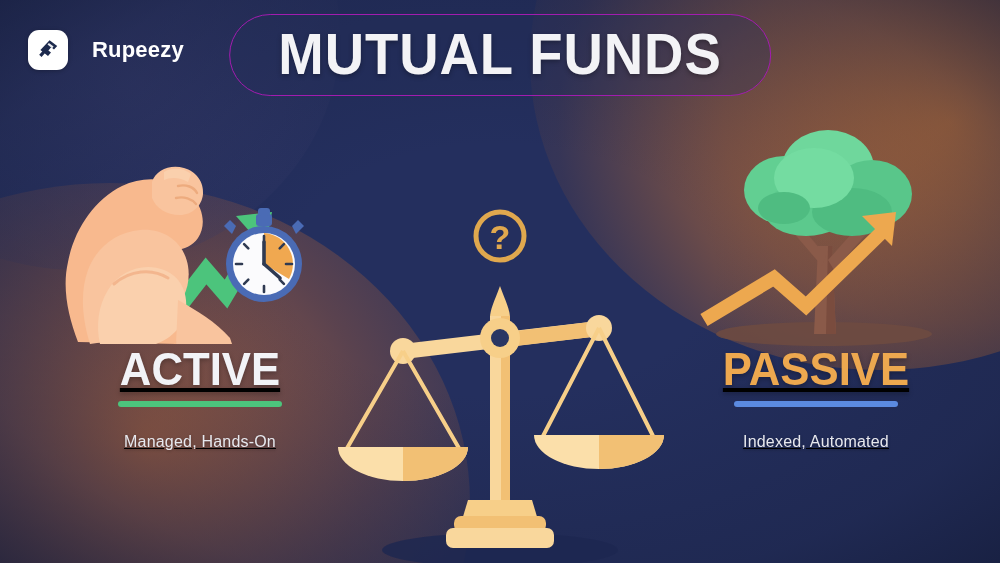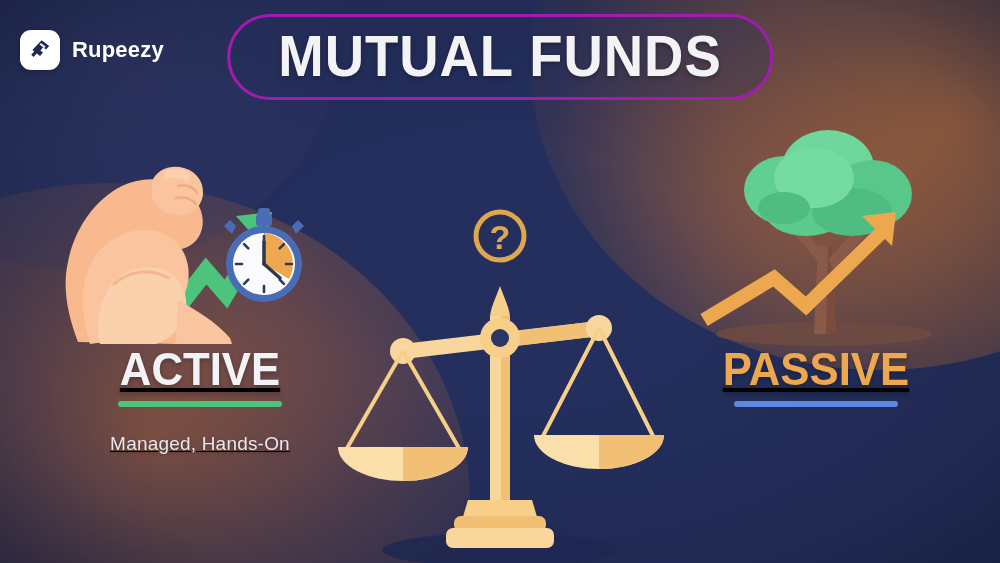--- a/index.html
+++ b/index.html
@@ -29,37 +29,37 @@
     background:radial-gradient(ellipse at 60% 60%, rgba(70,70,120,.40) 0%, rgba(45,52,95,.18) 55%, rgba(36,47,94,0) 80%);
   }
   .vignette {
     position:absolute; inset:0;
     background:radial-gradient(ellipse at 50% 48%, rgba(40,52,100,0) 30%, rgba(26,34,68,.45) 78%, rgba(20,27,56,.70) 100%);
     pointer-events:none;
   }
 
   
   .brand {
-    position:absolute; left:20px; top:30px;
-    display:flex; align-items:center; gap:12px; z-index:8;
+    position:absolute; left:28px; top:30px;
+    display:flex; align-items:center; gap:24px; z-index:8;
   }
   .brand-mark {
     width:40px; height:40px; border-radius:11px; background:#fff;
     display:flex; align-items:center; justify-content:center;
     box-shadow:0 1px 4px rgba(0,0,0,.25);
   }
   .brand-name {
     color:#fff; font-size:22px; font-weight:bold; letter-spacing:.2px;
   }
 
   
   .title-wrap {
     position:absolute; left:50%; top:14px; transform:translateX(-50%);
     z-index:8;
-    border:3px solid #a21caf; border-radius:44px;
+    border:1px solid #a21caf; border-radius:44px;
     padding:10px 34px 12px;
     background:rgba(38,46,88,.30);
   }
   .title-text {
     font-family:"Liberation Sans Narrow","Liberation Sans",sans-serif;
     font-size:58px; font-weight:bold; color:#f3f3f6;
     letter-spacing:1px; line-height:1;
     transform:scaleX(.94); transform-origin:center;
     text-shadow:0 2px 5px rgba(0,0,0,.30);
     white-space:nowrap;
@@ -78,21 +78,21 @@
     transform:scaleX(.93);
     text-shadow:0 2px 5px rgba(0,0,0,.28);
   }
   .lbl-active { color:#f2f3f7; }
   .lbl-passive { color:#eda council; }
   .lbl-passive { color:#eda84f; }
   .underline { height:6px; border-radius:3px; margin:9px auto 0; width:164px; }
   .ul-green { background:#4cc47c; }
   .ul-blue  { background:#5b8ae0; }
   .col-sub {
-    margin-top:26px; font-size:19px; color:#e7e8ee; letter-spacing:.2px;
+    margin-top:26px; font-size:16px; color:#e7e8ee; letter-spacing:.2px;
     text-shadow:0 1px 3px rgba(0,0,0,.30);
   }
 
   
   .scale-wrap {
     position:absolute; left:50%; top:198px; transform:translateX(-50%);
     width:300px; height:365px; z-index:5;
   }
   svg { display:block; overflow:visible; }
 </style>
@@ -233,20 +233,21 @@
         </g>
 
         <g>
           <path d="M28 200 L98 158 L130 186 L206 112" fill="none" stroke="#eda84f" stroke-width="14" stroke-linejoin="miter" stroke-linecap="butt"></path>
           <path d="M186 96 L220 92 L216 126 Z" fill="#eda84f"></path>
         </g>
       </svg>
     </div>
     <div class="col-label lbl-passive">PASSIVE</div>
     <div class="underline ul-blue"></div>
+    <div class="col-sub">Indexed, Automated</div>
   </div>
 
   <div class="scale-wrap">
     <svg width="300" height="365" viewBox="0 0 300 365" aria-hidden="true">
 
       <g>
         <circle cx="150" cy="38" r="24" fill="none" stroke="#e0a84e" stroke-width="5"></circle>
         <text x="150" y="51" text-anchor="middle" font-family="Liberation Sans, sans-serif" font-size="34" font-weight="bold" fill="#e0a84e">?</text>
       </g>
 

